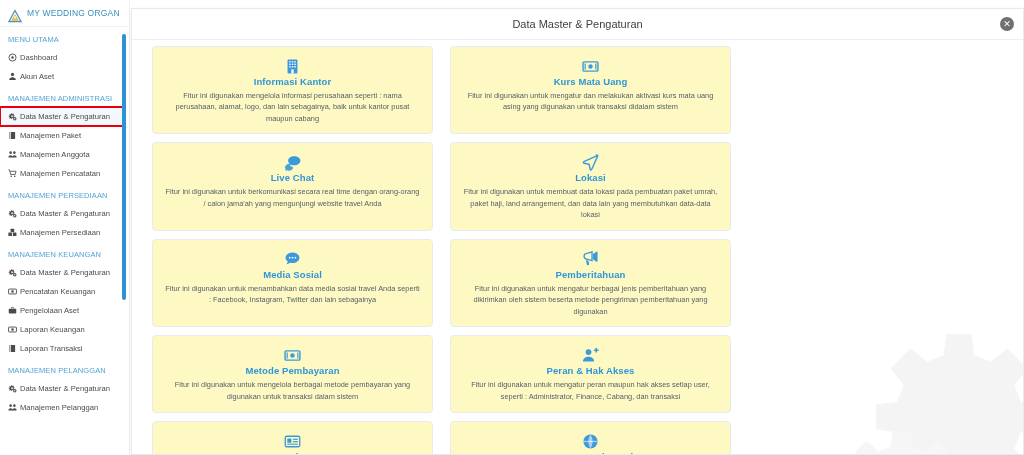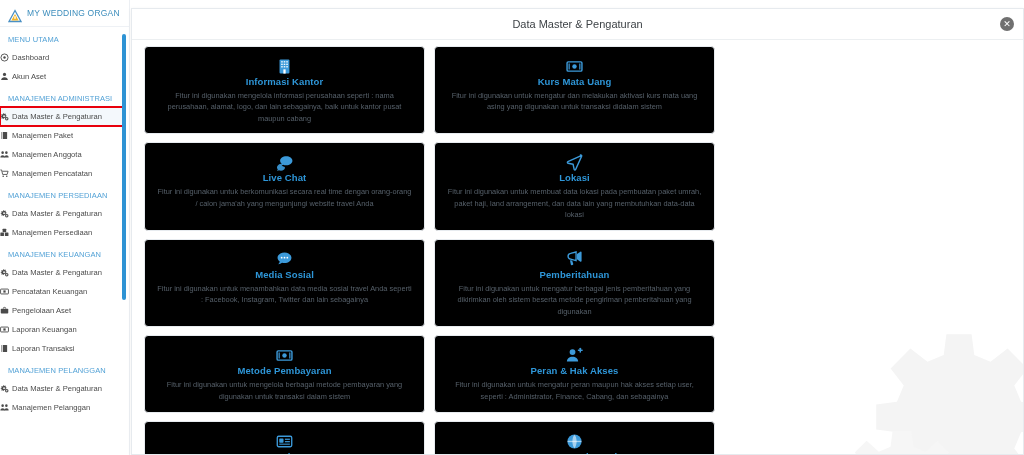--- a/index.html
+++ b/index.html
@@ -42,21 +42,21 @@
   .nav-heading {
     font-size: 7.5px;
     color: #53a2d6;
     padding: 8px 8px 4px 8px;
     letter-spacing: .1px;
     white-space: nowrap;
   }
   .nav-item {
     display: flex; align-items: center;
     height: 19px;
-    padding-left: 0;
+    padding-left: 8px;
     white-space: nowrap;
     cursor: pointer;
   }
   .nav-ico {
     width: 12px;
     flex: 0 0 auto;
     font-size: 8px;
     color: #444;
     text-align: left;
     line-height: 1;
@@ -141,24 +141,24 @@
   
   #grid {
     position: relative;
     padding: 6px 10px 0 12px;
     display: flex;
     flex-wrap: wrap;
     gap: 0px;
   }
   .card {
     width: 281px;
-    margin: 0 9px 8px 0;
+    margin: 0 9px 8px 8px;
     border: 1px solid #e7ebef;
     border-radius: 4px;
-    background: #000000;
+    background: #fef9c3;
     padding: 8px 12px 9px 12px;
     text-align: center;
     cursor: pointer;
     position: relative;
   }
   .card.h5 { min-height: 78px; }
   .card-icon {
     height: 20px;
     line-height: 20px;
     font-size: 15px;
@@ -425,21 +425,21 @@
         <div class="card h5">
           <div class="card-icon"><svg width="17" height="17" viewBox="0 0 24 24" fill="#3c9ada">
               <circle cx="9.2" cy="7.2" r="4.1"></circle>
               <path d="M1.3 20.4c0-3.9 3.5-6.6 7.9-6.6s7.9 2.7 7.9 6.6z"></path>
               <g>
                 <rect x="16.6" y="3.4" width="7.1" height="2.1" rx="1"></rect>
                 <rect x="19.1" y="0.9" width="2.1" height="7.1" rx="1"></rect>
               </g>
             </svg></div>
           <div class="card-title">Peran &amp; Hak Akses</div>
-          <div class="card-desc">Fitur ini digunakan untuk mengatur peran maupun hak akses setiap user, seperti : Administrator, Finance, Cabang, dan sebagainya</div>
+          <div class="card-desc">Fitur ini digunakan untuk mengatur peran maupun hak akses setiap user, seperti : Administrator, Finance, Cabang, dan transaksi</div>
         </div>
         <div class="card h5">
           <div class="card-icon"><svg width="17" height="17" viewBox="0 0 24 24" fill="#3c9ada">
               <rect x="1.8" y="4.6" width="20.4" height="14.8" rx="2" fill="none" stroke="#3c9ada" stroke-width="1.9"></rect>
               <rect x="4.6" y="7.6" width="6" height="6" rx="1" fill="#3c9ada"></rect>
               <rect x="12.6" y="8" width="7" height="1.7" fill="#3c9ada"></rect>
               <rect x="12.6" y="11.4" width="7" height="1.7" fill="#3c9ada"></rect>
               <rect x="4.6" y="15" width="15" height="1.5" fill="#3c9ada"></rect>
             </svg></div>
           <div class="card-title">Posting</div>

